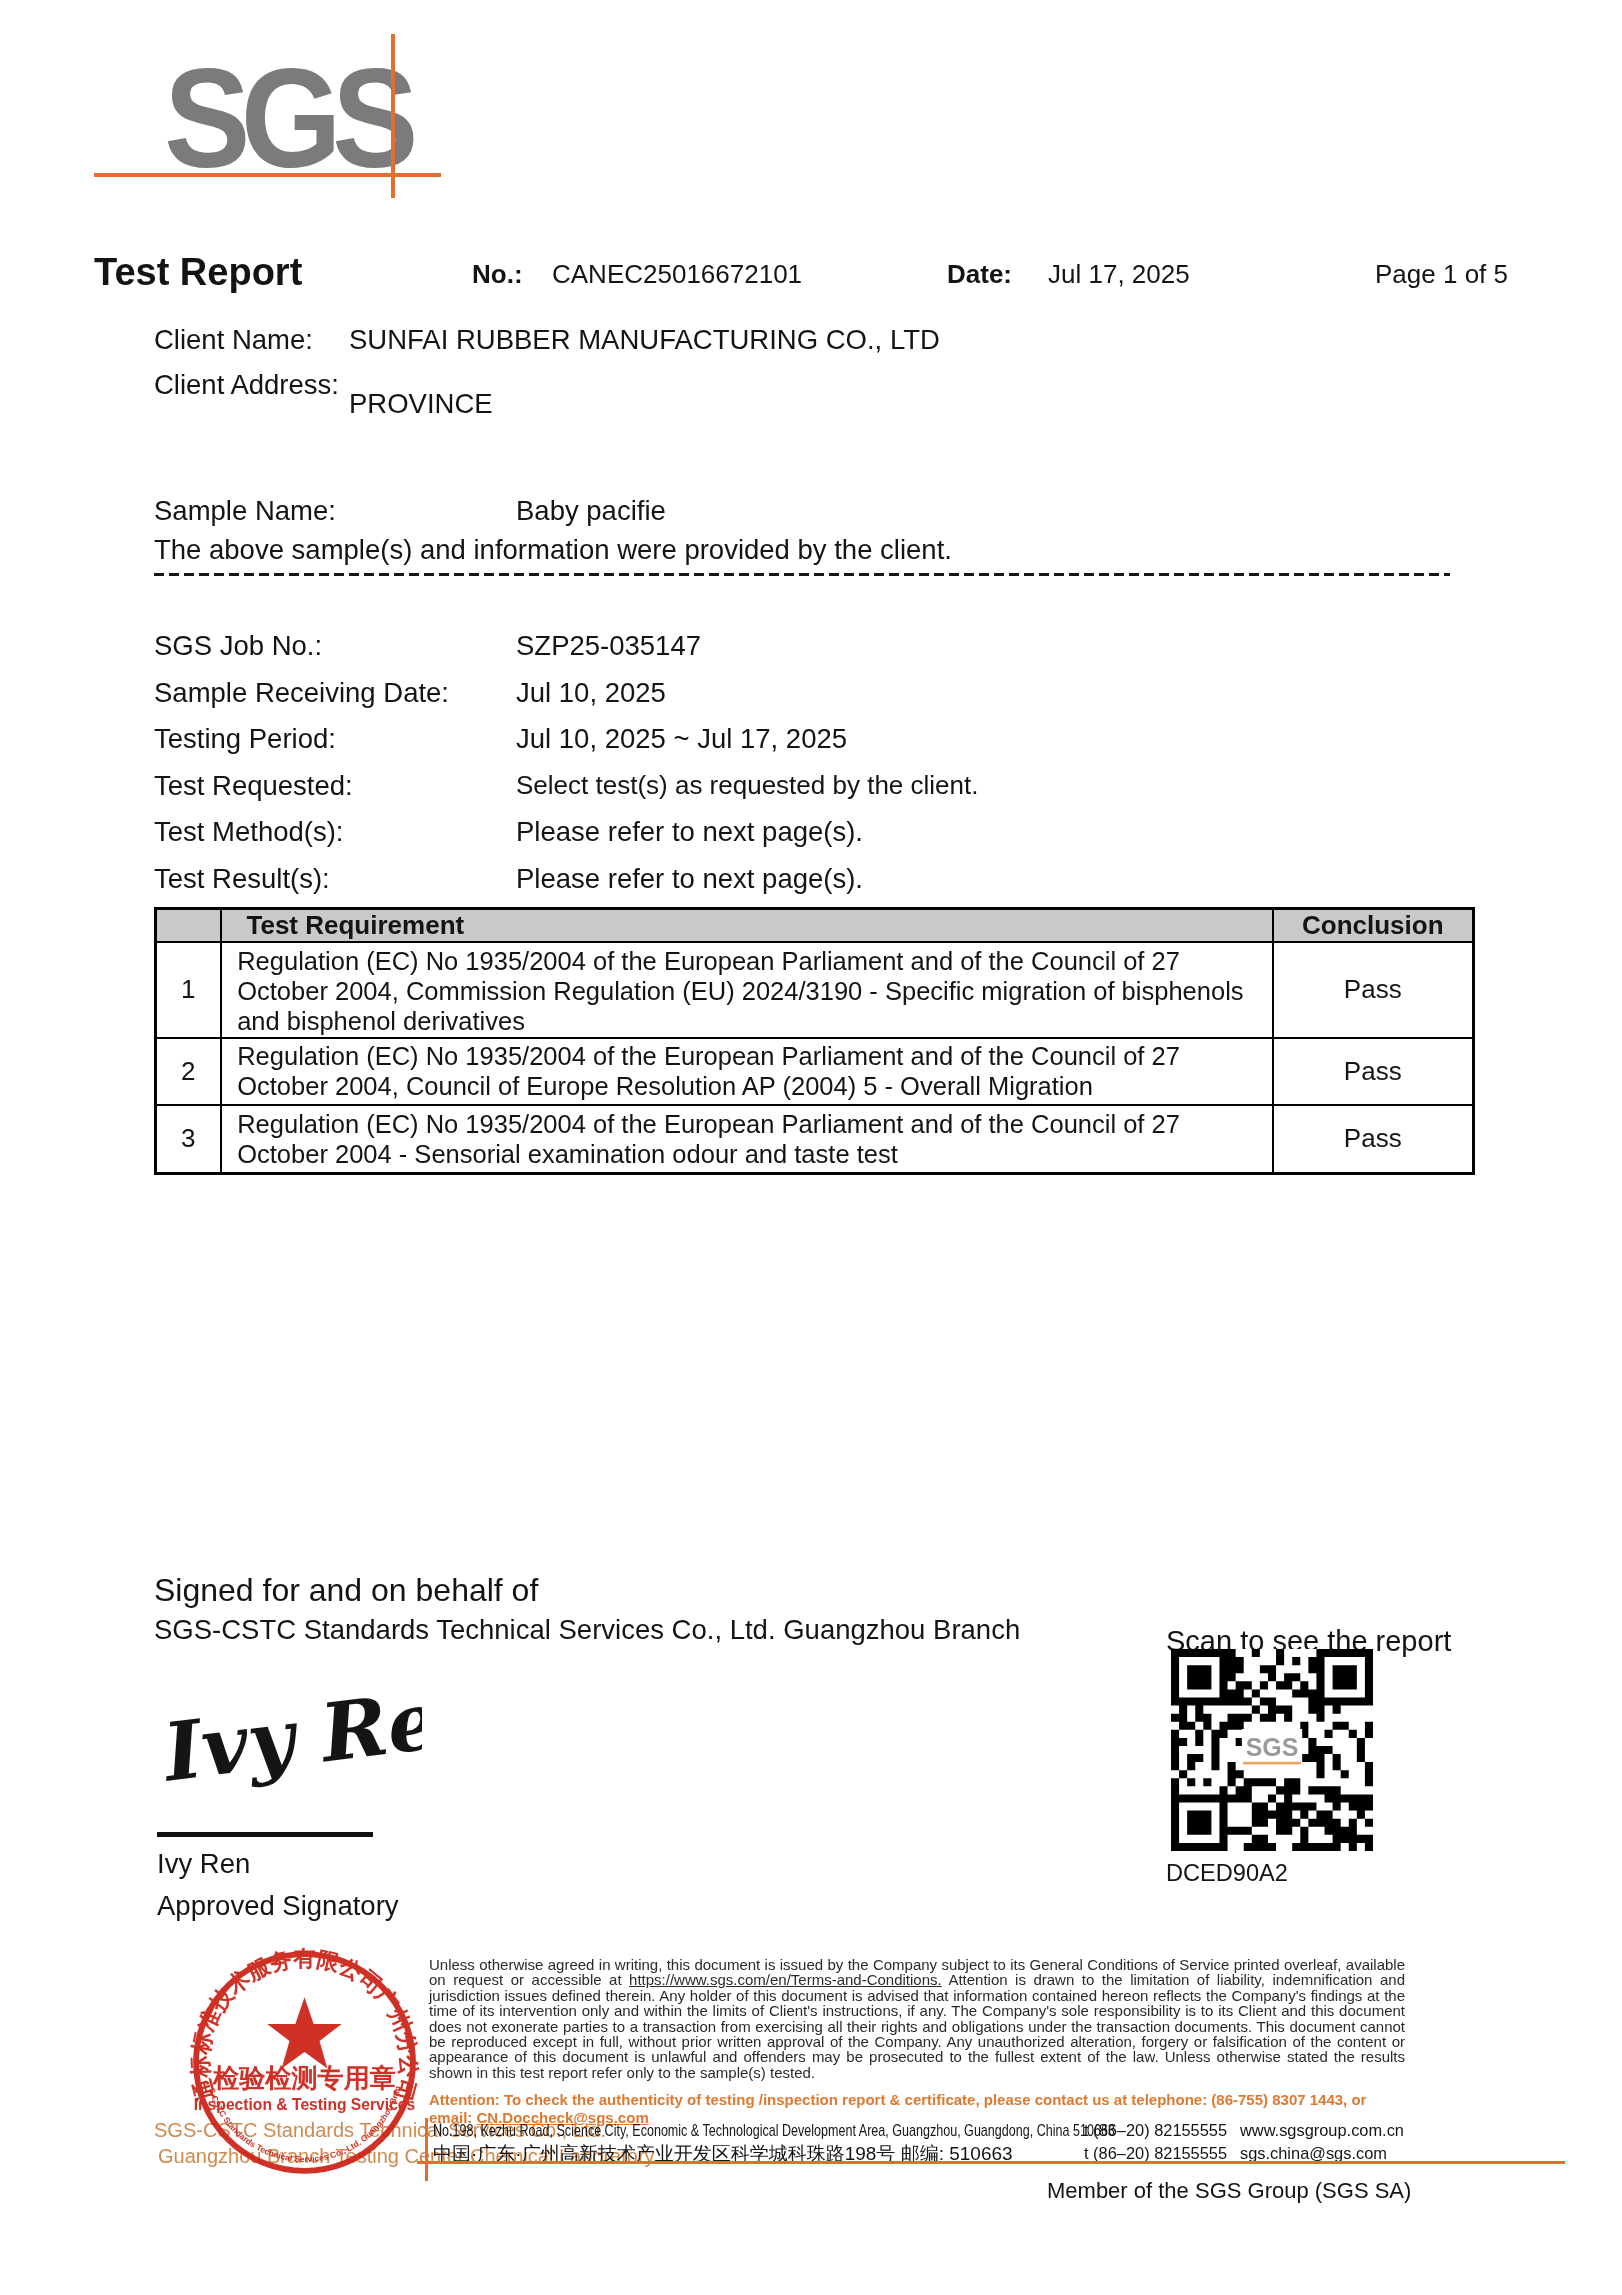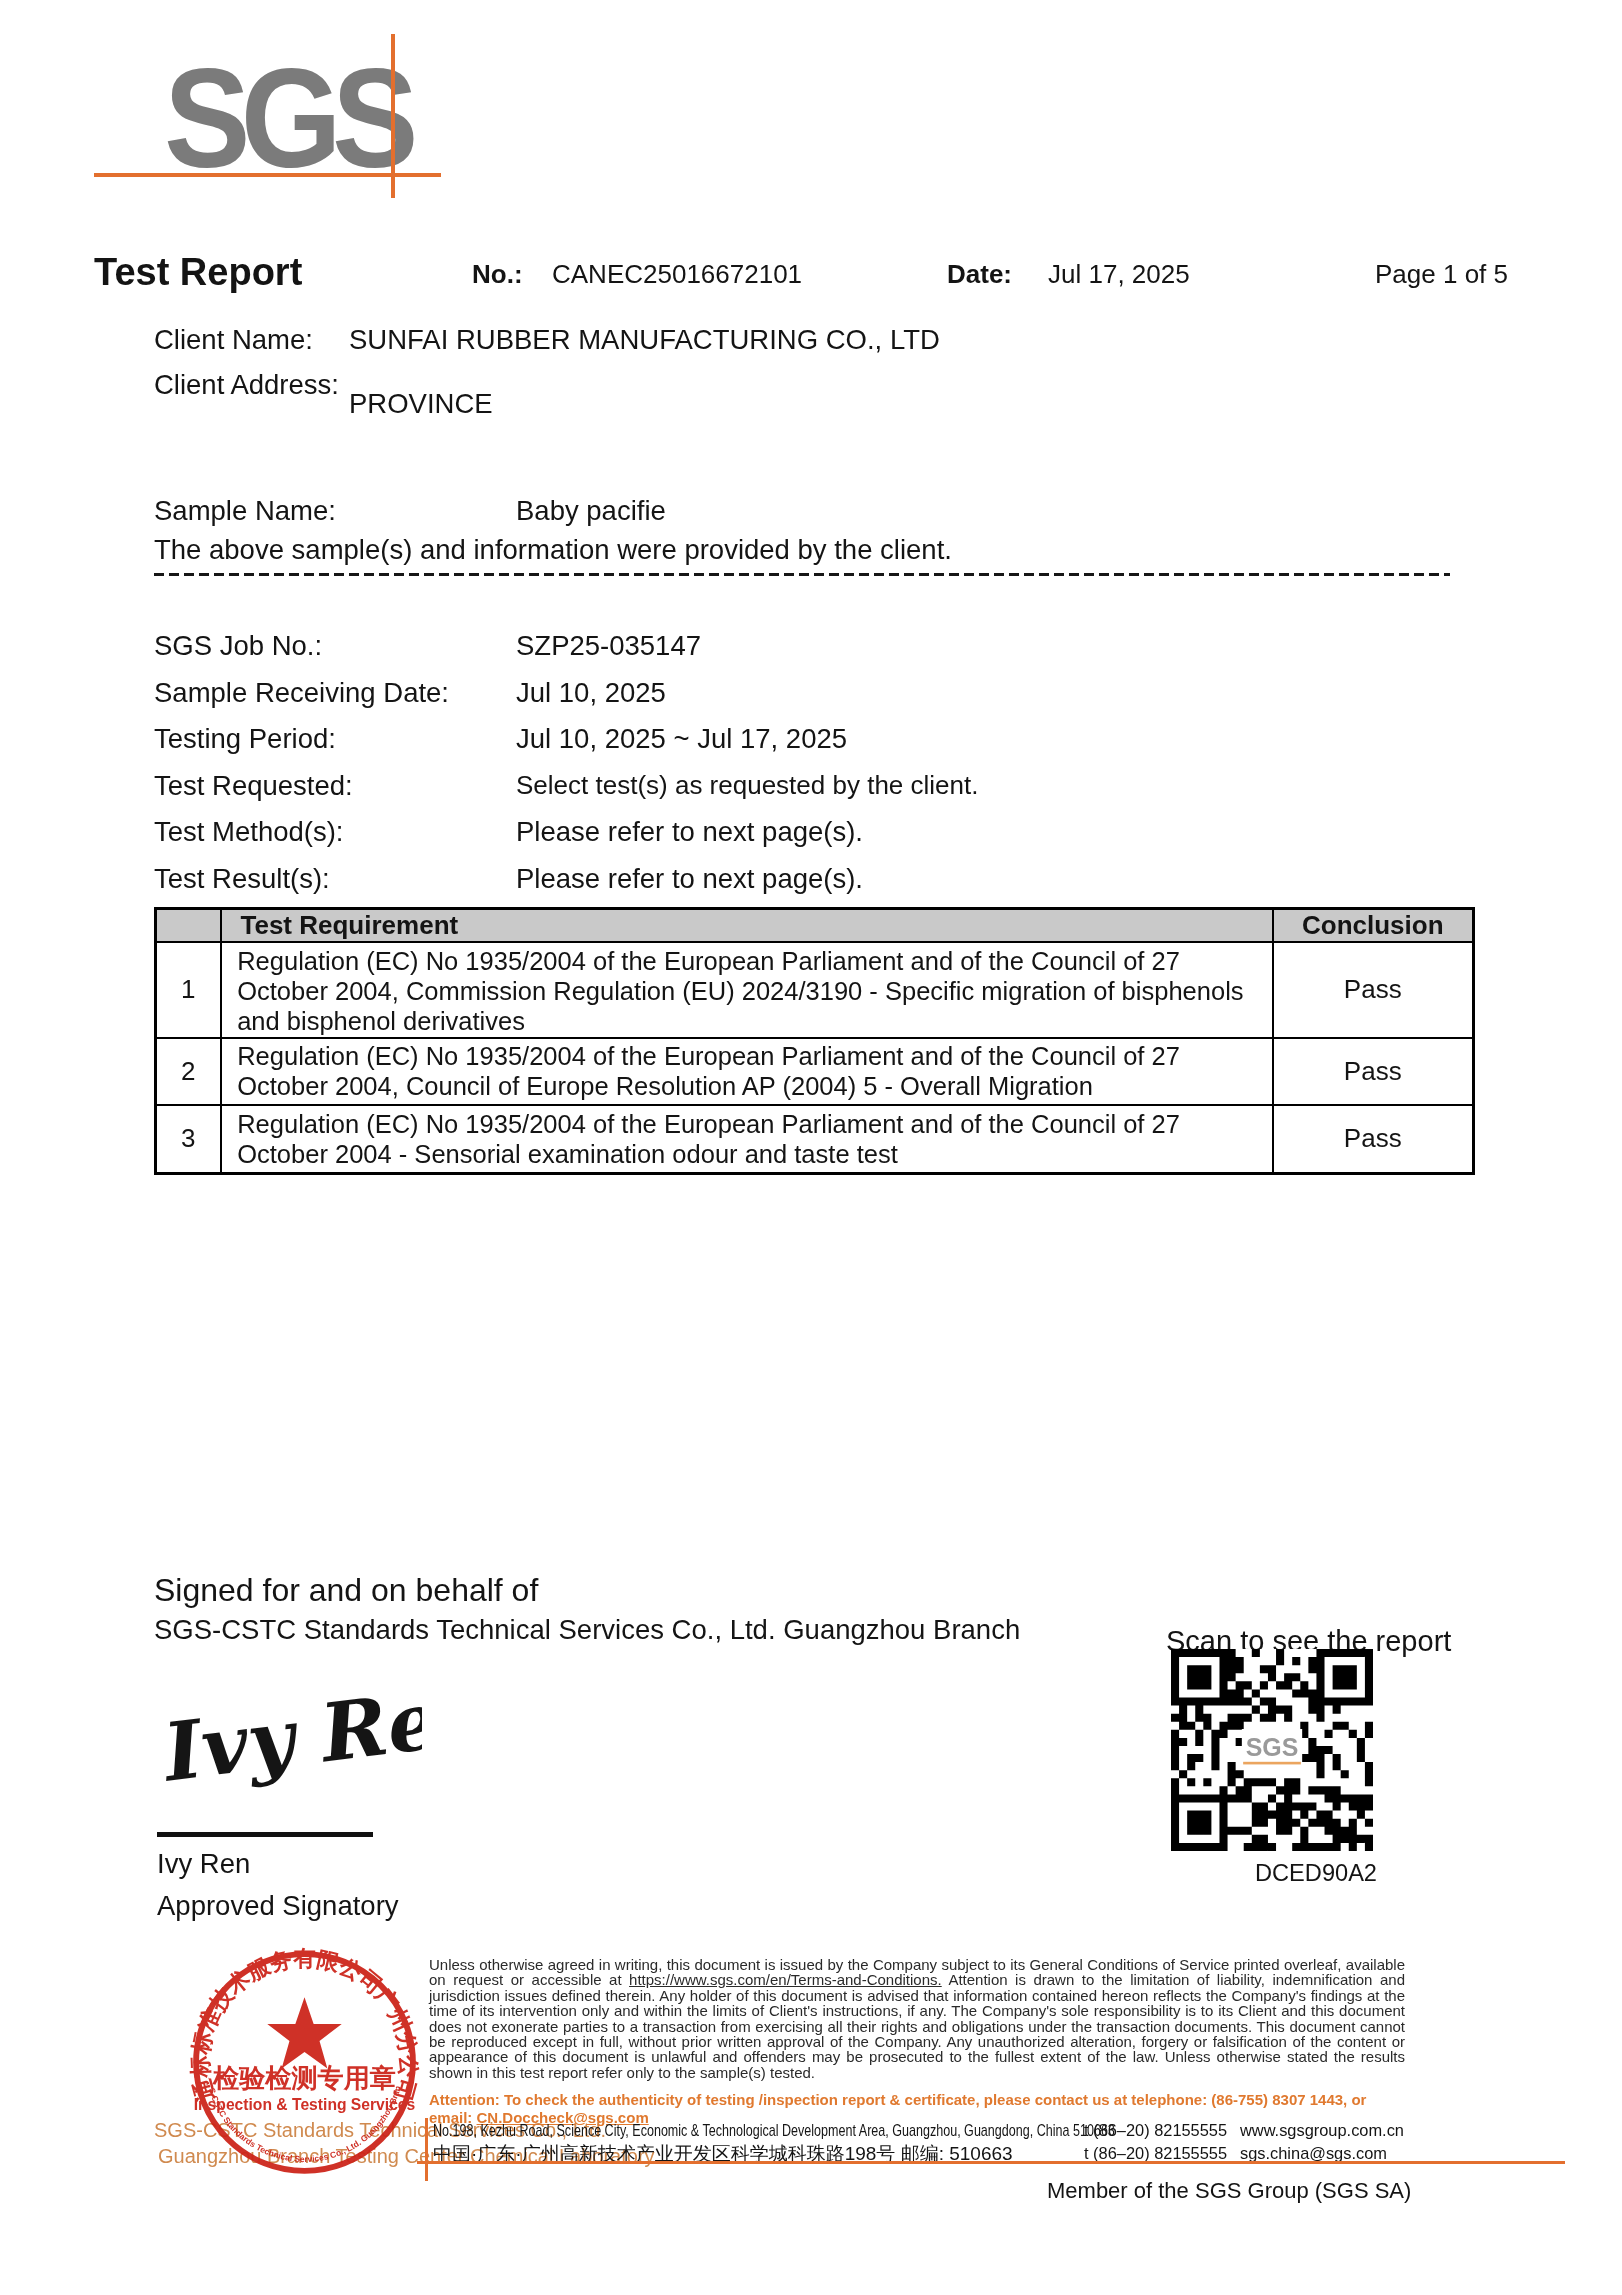--- a/index.html
+++ b/index.html
@@ -9,21 +9,21 @@
   .b{font-weight:bold;}
   
   #logo-text{position:absolute;left:164px;top:48px;font-size:141px;font-weight:bold;
              letter-spacing:-10.5px;color:#7b7b7b;line-height:1;transform:scaleX(.92);transform-origin:left top;}
   .oline{position:absolute;background:#e36f2e;}
   
   table#results{position:absolute;left:154px;top:907px;width:1318px;border-collapse:collapse;
                 table-layout:fixed;border:3.3px solid #000;}
   #results th,#results td{border:2.6px solid #000;}
   #results th{background:#c9c9c9;font-size:26px;font-weight:bold;height:31px;padding:0;}
-  #results th.th-req{text-align:left;padding-left:19px;}
+  #results th.th-req{text-align:left;padding-left:25px;}
   #results td.td-idx{text-align:center;vertical-align:middle;font-size:26px;}
   #results td.td-req{font-size:25.5px;line-height:30px;vertical-align:top;text-align:left;
                      padding:2.6px 18.3px 0 15.7px;white-space:normal;}
   #results td.td-con{text-align:center;vertical-align:middle;font-size:26px;}
   #results tbody tr:nth-child(1) td{height:91px;}
   #results tbody tr:nth-child(2) td{height:63px;}
   #results tbody tr:nth-child(3) td{height:63px;}
   
   #dash-sep{position:absolute;left:154px;top:573px;width:1296px;height:2.6px;
             background:repeating-linear-gradient(90deg,#161616 0 9.8px,transparent 9.8px 15px);}
@@ -118,21 +118,21 @@
   <div class="t" style="left:157px;top:1891px;font-size:27.5px;">Approved Signatory</div>
 
   <div class="t" style="left:1166px;top:1625px;width:211px;text-align:center;font-size:29px;">Scan to see the report</div>
   <svg id="qr-svg" style="position:absolute;left:1171px;top:1649px;" width="202" height="202" viewBox="0 0 308 308">
     <rect x="0" y="0" width="308" height="308" fill="#ffffff"></rect>
     <path id="qr-path" d="M0,0h12.32v12.32h-12.32zM12.32,0h12.32v12.32h-12.32zM24.64,0h12.32v12.32h-12.32zM36.96,0h12.32v12.32h-12.32zM49.28,0h12.32v12.32h-12.32zM61.6,0h12.32v12.32h-12.32zM73.92,0h12.32v12.32h-12.32zM86.24000000000001,0h12.32v12.32h-12.32zM123.2,0h12.32v12.32h-12.32zM160.16,0h12.32v12.32h-12.32zM221.76,0h12.32v12.32h-12.32zM234.08,0h12.32v12.32h-12.32zM246.4,0h12.32v12.32h-12.32zM258.72,0h12.32v12.32h-12.32zM271.04,0h12.32v12.32h-12.32zM283.36,0h12.32v12.32h-12.32zM295.68,0h12.32v12.32h-12.32zM0,12.32h12.32v12.32h-12.32zM73.92,12.32h12.32v12.32h-12.32zM86.24000000000001,12.32h12.32v12.32h-12.32zM98.56,12.32h12.32v12.32h-12.32zM160.16,12.32h12.32v12.32h-12.32zM184.8,12.32h12.32v12.32h-12.32zM209.44,12.32h12.32v12.32h-12.32zM221.76,12.32h12.32v12.32h-12.32zM295.68,12.32h12.32v12.32h-12.32zM0,24.64h12.32v12.32h-12.32zM24.64,24.64h12.32v12.32h-12.32zM36.96,24.64h12.32v12.32h-12.32zM49.28,24.64h12.32v12.32h-12.32zM73.92,24.64h12.32v12.32h-12.32zM86.24000000000001,24.64h12.32v12.32h-12.32zM98.56,24.64h12.32v12.32h-12.32zM135.52,24.64h12.32v12.32h-12.32zM147.84,24.64h12.32v12.32h-12.32zM209.44,24.64h12.32v12.32h-12.32zM221.76,24.64h12.32v12.32h-12.32zM246.4,24.64h12.32v12.32h-12.32zM258.72,24.64h12.32v12.32h-12.32zM271.04,24.64h12.32v12.32h-12.32zM295.68,24.64h12.32v12.32h-12.32zM0,36.96h12.32v12.32h-12.32zM24.64,36.96h12.32v12.32h-12.32zM36.96,36.96h12.32v12.32h-12.32zM49.28,36.96h12.32v12.32h-12.32zM73.92,36.96h12.32v12.32h-12.32zM86.24000000000001,36.96h12.32v12.32h-12.32zM147.84,36.96h12.32v12.32h-12.32zM172.48000000000002,36.96h12.32v12.32h-12.32zM184.8,36.96h12.32v12.32h-12.32zM221.76,36.96h12.32v12.32h-12.32zM246.4,36.96h12.32v12.32h-12.32zM258.72,36.96h12.32v12.32h-12.32zM271.04,36.96h12.32v12.32h-12.32zM295.68,36.96h12.32v12.32h-12.32zM0,49.28h12.32v12.32h-12.32zM24.64,49.28h12.32v12.32h-12.32zM36.96,49.28h12.32v12.32h-12.32zM49.28,49.28h12.32v12.32h-12.32zM73.92,49.28h12.32v12.32h-12.32zM98.56,49.28h12.32v12.32h-12.32zM110.88,49.28h12.32v12.32h-12.32zM135.52,49.28h12.32v12.32h-12.32zM160.16,49.28h12.32v12.32h-12.32zM172.48000000000002,49.28h12.32v12.32h-12.32zM197.12,49.28h12.32v12.32h-12.32zM221.76,49.28h12.32v12.32h-12.32zM246.4,49.28h12.32v12.32h-12.32zM258.72,49.28h12.32v12.32h-12.32zM271.04,49.28h12.32v12.32h-12.32zM295.68,49.28h12.32v12.32h-12.32zM0,61.6h12.32v12.32h-12.32zM73.92,61.6h12.32v12.32h-12.32zM86.24000000000001,61.6h12.32v12.32h-12.32zM98.56,61.6h12.32v12.32h-12.32zM123.2,61.6h12.32v12.32h-12.32zM184.8,61.6h12.32v12.32h-12.32zM197.12,61.6h12.32v12.32h-12.32zM209.44,61.6h12.32v12.32h-12.32zM221.76,61.6h12.32v12.32h-12.32zM295.68,61.6h12.32v12.32h-12.32zM0,73.92h12.32v12.32h-12.32zM12.32,73.92h12.32v12.32h-12.32zM24.64,73.92h12.32v12.32h-12.32zM36.96,73.92h12.32v12.32h-12.32zM49.28,73.92h12.32v12.32h-12.32zM61.6,73.92h12.32v12.32h-12.32zM73.92,73.92h12.32v12.32h-12.32zM86.24000000000001,73.92h12.32v12.32h-12.32zM98.56,73.92h12.32v12.32h-12.32zM110.88,73.92h12.32v12.32h-12.32zM135.52,73.92h12.32v12.32h-12.32zM147.84,73.92h12.32v12.32h-12.32zM209.44,73.92h12.32v12.32h-12.32zM221.76,73.92h12.32v12.32h-12.32zM234.08,73.92h12.32v12.32h-12.32zM246.4,73.92h12.32v12.32h-12.32zM258.72,73.92h12.32v12.32h-12.32zM271.04,73.92h12.32v12.32h-12.32zM283.36,73.92h12.32v12.32h-12.32zM295.68,73.92h12.32v12.32h-12.32zM12.32,86.24000000000001h12.32v12.32h-12.32zM36.96,86.24000000000001h12.32v12.32h-12.32zM123.2,86.24000000000001h12.32v12.32h-12.32zM147.84,86.24000000000001h12.32v12.32h-12.32zM160.16,86.24000000000001h12.32v12.32h-12.32zM172.48000000000002,86.24000000000001h12.32v12.32h-12.32zM209.44,86.24000000000001h12.32v12.32h-12.32zM221.76,86.24000000000001h12.32v12.32h-12.32zM246.4,86.24000000000001h12.32v12.32h-12.32zM0,98.56h12.32v12.32h-12.32zM12.32,98.56h12.32v12.32h-12.32zM36.96,98.56h12.32v12.32h-12.32zM49.28,98.56h12.32v12.32h-12.32zM86.24000000000001,98.56h12.32v12.32h-12.32zM98.56,98.56h12.32v12.32h-12.32zM110.88,98.56h12.32v12.32h-12.32zM135.52,98.56h12.32v12.32h-12.32zM147.84,98.56h12.32v12.32h-12.32zM172.48000000000002,98.56h12.32v12.32h-12.32zM221.76,98.56h12.32v12.32h-12.32zM12.32,110.88h12.32v12.32h-12.32zM24.64,110.88h12.32v12.32h-12.32zM49.28,110.88h12.32v12.32h-12.32zM73.92,110.88h12.32v12.32h-12.32zM86.24000000000001,110.88h12.32v12.32h-12.32zM98.56,110.88h12.32v12.32h-12.32zM197.12,110.88h12.32v12.32h-12.32zM246.4,110.88h12.32v12.32h-12.32zM258.72,110.88h12.32v12.32h-12.32zM295.68,110.88h12.32v12.32h-12.32zM0,123.2h12.32v12.32h-12.32zM36.96,123.2h12.32v12.32h-12.32zM61.6,123.2h12.32v12.32h-12.32zM73.92,123.2h12.32v12.32h-12.32zM197.12,123.2h12.32v12.32h-12.32zM234.08,123.2h12.32v12.32h-12.32zM271.04,123.2h12.32v12.32h-12.32zM295.68,123.2h12.32v12.32h-12.32zM0,135.52h12.32v12.32h-12.32zM12.32,135.52h12.32v12.32h-12.32zM36.96,135.52h12.32v12.32h-12.32zM61.6,135.52h12.32v12.32h-12.32zM98.56,135.52h12.32v12.32h-12.32zM209.44,135.52h12.32v12.32h-12.32zM283.36,135.52h12.32v12.32h-12.32zM0,147.84h12.32v12.32h-12.32zM61.6,147.84h12.32v12.32h-12.32zM209.44,147.84h12.32v12.32h-12.32zM221.76,147.84h12.32v12.32h-12.32zM234.08,147.84h12.32v12.32h-12.32zM283.36,147.84h12.32v12.32h-12.32zM0,160.16h12.32v12.32h-12.32zM24.64,160.16h12.32v12.32h-12.32zM36.96,160.16h12.32v12.32h-12.32zM61.6,160.16h12.32v12.32h-12.32zM197.12,160.16h12.32v12.32h-12.32zM209.44,160.16h12.32v12.32h-12.32zM221.76,160.16h12.32v12.32h-12.32zM246.4,160.16h12.32v12.32h-12.32zM283.36,160.16h12.32v12.32h-12.32zM0,172.48000000000002h12.32v12.32h-12.32zM24.64,172.48000000000002h12.32v12.32h-12.32zM61.6,172.48000000000002h12.32v12.32h-12.32zM86.24000000000001,172.48000000000002h12.32v12.32h-12.32zM221.76,172.48000000000002h12.32v12.32h-12.32zM246.4,172.48000000000002h12.32v12.32h-12.32zM295.68,172.48000000000002h12.32v12.32h-12.32zM12.32,184.8h12.32v12.32h-12.32zM86.24000000000001,184.8h12.32v12.32h-12.32zM98.56,184.8h12.32v12.32h-12.32zM221.76,184.8h12.32v12.32h-12.32zM258.72,184.8h12.32v12.32h-12.32zM295.68,184.8h12.32v12.32h-12.32zM0,197.12h12.32v12.32h-12.32zM24.64,197.12h12.32v12.32h-12.32zM49.28,197.12h12.32v12.32h-12.32zM86.24000000000001,197.12h12.32v12.32h-12.32zM110.88,197.12h12.32v12.32h-12.32zM123.2,197.12h12.32v12.32h-12.32zM135.52,197.12h12.32v12.32h-12.32zM147.84,197.12h12.32v12.32h-12.32zM172.48000000000002,197.12h12.32v12.32h-12.32zM184.8,197.12h12.32v12.32h-12.32zM295.68,197.12h12.32v12.32h-12.32zM0,209.44h12.32v12.32h-12.32zM73.92,209.44h12.32v12.32h-12.32zM98.56,209.44h12.32v12.32h-12.32zM110.88,209.44h12.32v12.32h-12.32zM160.16,209.44h12.32v12.32h-12.32zM172.48000000000002,209.44h12.32v12.32h-12.32zM184.8,209.44h12.32v12.32h-12.32zM209.44,209.44h12.32v12.32h-12.32zM221.76,209.44h12.32v12.32h-12.32zM234.08,209.44h12.32v12.32h-12.32zM246.4,209.44h12.32v12.32h-12.32zM0,221.76h12.32v12.32h-12.32zM12.32,221.76h12.32v12.32h-12.32zM24.64,221.76h12.32v12.32h-12.32zM36.96,221.76h12.32v12.32h-12.32zM49.28,221.76h12.32v12.32h-12.32zM61.6,221.76h12.32v12.32h-12.32zM73.92,221.76h12.32v12.32h-12.32zM86.24000000000001,221.76h12.32v12.32h-12.32zM98.56,221.76h12.32v12.32h-12.32zM110.88,221.76h12.32v12.32h-12.32zM147.84,221.76h12.32v12.32h-12.32zM172.48000000000002,221.76h12.32v12.32h-12.32zM234.08,221.76h12.32v12.32h-12.32zM246.4,221.76h12.32v12.32h-12.32zM258.72,221.76h12.32v12.32h-12.32zM271.04,221.76h12.32v12.32h-12.32zM283.36,221.76h12.32v12.32h-12.32zM295.68,221.76h12.32v12.32h-12.32zM0,234.08h12.32v12.32h-12.32zM73.92,234.08h12.32v12.32h-12.32zM123.2,234.08h12.32v12.32h-12.32zM135.52,234.08h12.32v12.32h-12.32zM160.16,234.08h12.32v12.32h-12.32zM172.48000000000002,234.08h12.32v12.32h-12.32zM184.8,234.08h12.32v12.32h-12.32zM197.12,234.08h12.32v12.32h-12.32zM209.44,234.08h12.32v12.32h-12.32zM246.4,234.08h12.32v12.32h-12.32zM271.04,234.08h12.32v12.32h-12.32zM283.36,234.08h12.32v12.32h-12.32zM295.68,234.08h12.32v12.32h-12.32zM0,246.4h12.32v12.32h-12.32zM24.64,246.4h12.32v12.32h-12.32zM36.96,246.4h12.32v12.32h-12.32zM49.28,246.4h12.32v12.32h-12.32zM73.92,246.4h12.32v12.32h-12.32zM123.2,246.4h12.32v12.32h-12.32zM135.52,246.4h12.32v12.32h-12.32zM147.84,246.4h12.32v12.32h-12.32zM160.16,246.4h12.32v12.32h-12.32zM172.48000000000002,246.4h12.32v12.32h-12.32zM197.12,246.4h12.32v12.32h-12.32zM221.76,246.4h12.32v12.32h-12.32zM234.08,246.4h12.32v12.32h-12.32zM283.36,246.4h12.32v12.32h-12.32zM0,258.72h12.32v12.32h-12.32zM24.64,258.72h12.32v12.32h-12.32zM36.96,258.72h12.32v12.32h-12.32zM49.28,258.72h12.32v12.32h-12.32zM73.92,258.72h12.32v12.32h-12.32zM123.2,258.72h12.32v12.32h-12.32zM135.52,258.72h12.32v12.32h-12.32zM160.16,258.72h12.32v12.32h-12.32zM172.48000000000002,258.72h12.32v12.32h-12.32zM184.8,258.72h12.32v12.32h-12.32zM209.44,258.72h12.32v12.32h-12.32zM221.76,258.72h12.32v12.32h-12.32zM234.08,258.72h12.32v12.32h-12.32zM246.4,258.72h12.32v12.32h-12.32zM271.04,258.72h12.32v12.32h-12.32zM295.68,258.72h12.32v12.32h-12.32zM0,271.04h12.32v12.32h-12.32zM24.64,271.04h12.32v12.32h-12.32zM36.96,271.04h12.32v12.32h-12.32zM49.28,271.04h12.32v12.32h-12.32zM73.92,271.04h12.32v12.32h-12.32zM86.24000000000001,271.04h12.32v12.32h-12.32zM98.56,271.04h12.32v12.32h-12.32zM110.88,271.04h12.32v12.32h-12.32zM160.16,271.04h12.32v12.32h-12.32zM172.48000000000002,271.04h12.32v12.32h-12.32zM197.12,271.04h12.32v12.32h-12.32zM234.08,271.04h12.32v12.32h-12.32zM246.4,271.04h12.32v12.32h-12.32zM258.72,271.04h12.32v12.32h-12.32zM271.04,271.04h12.32v12.32h-12.32zM0,283.36h12.32v12.32h-12.32zM73.92,283.36h12.32v12.32h-12.32zM123.2,283.36h12.32v12.32h-12.32zM135.52,283.36h12.32v12.32h-12.32zM197.12,283.36h12.32v12.32h-12.32zM246.4,283.36h12.32v12.32h-12.32zM258.72,283.36h12.32v12.32h-12.32zM271.04,283.36h12.32v12.32h-12.32zM283.36,283.36h12.32v12.32h-12.32zM295.68,283.36h12.32v12.32h-12.32zM0,295.68h12.32v12.32h-12.32zM12.32,295.68h12.32v12.32h-12.32zM24.64,295.68h12.32v12.32h-12.32zM36.96,295.68h12.32v12.32h-12.32zM49.28,295.68h12.32v12.32h-12.32zM61.6,295.68h12.32v12.32h-12.32zM73.92,295.68h12.32v12.32h-12.32zM110.88,295.68h12.32v12.32h-12.32zM123.2,295.68h12.32v12.32h-12.32zM135.52,295.68h12.32v12.32h-12.32zM147.84,295.68h12.32v12.32h-12.32zM184.8,295.68h12.32v12.32h-12.32zM197.12,295.68h12.32v12.32h-12.32zM209.44,295.68h12.32v12.32h-12.32zM221.76,295.68h12.32v12.32h-12.32zM234.08,295.68h12.32v12.32h-12.32zM246.4,295.68h12.32v12.32h-12.32zM271.04,295.68h12.32v12.32h-12.32zM295.68,295.68h12.32v12.32h-12.32z" fill="#000000"></path>
     <rect x="108" y="122" width="92" height="58" fill="#ffffff"></rect>
     <rect x="110" y="172" width="88" height="4" fill="#eba55f"></rect>
     <text x="154" y="163" text-anchor="middle" font-size="38" font-weight="bold" fill="#9a9a9a" font-family="Liberation Sans, sans-serif">SGS</text>
   </svg>
-  <div class="t" style="left:1166px;top:1860px;width:211px;text-align:right;font-size:23.6px;">DCED90A2</div>
+  <div class="t" style="left:1166px;top:1860px;width:211px;text-align:left;font-size:23.6px;">DCED90A2</div>
 
   <div class="t" style="left:154px;top:2119px;font-size:20px;color:#d08a4f;">SGS-CSTC Standards Technical Services Co., Ltd.</div>
   <div class="t" style="left:158px;top:2145px;font-size:20px;color:#d08a4f;">Guangzhou Branch Testing Center Chemical Laboratory.</div>
 
   <svg style="position:absolute;left:183px;top:1941px;opacity:.93;" width="243" height="243" viewBox="0 0 372 372">
     <defs>
       <path id="arcTop" d="M47,237 A148,148 0 1 1 325,237" fill="none"></path>
       <path id="arcBottom" d="M39,225 A152,152 0 0 0 333,225" fill="none"></path>
     </defs>
     <circle cx="186" cy="186" r="166" fill="none" stroke="#cc2217" stroke-width="9"></circle>

